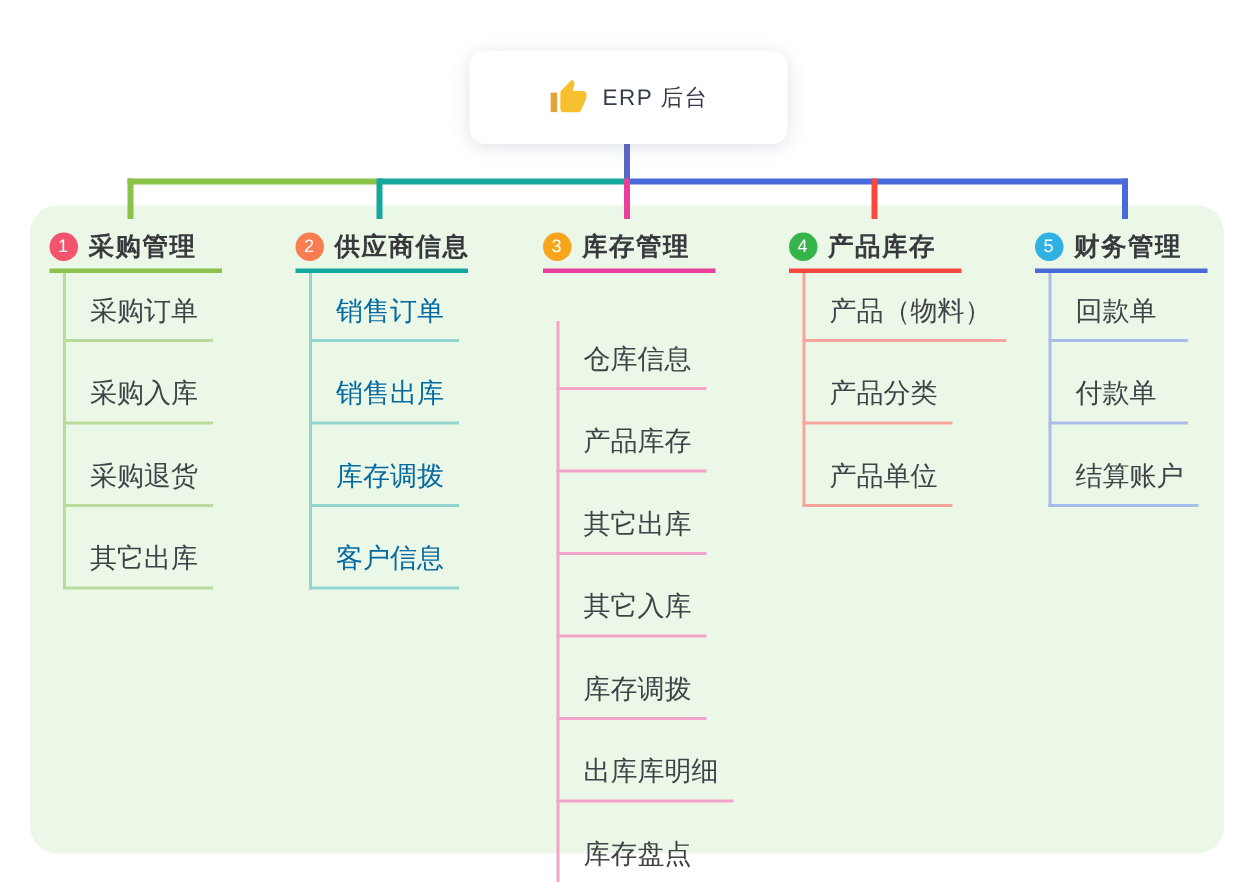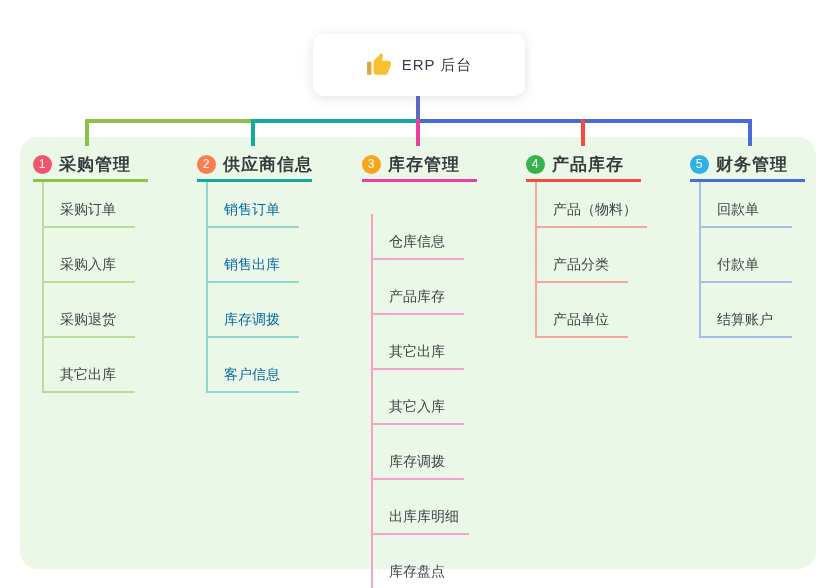--- a/index.html
+++ b/index.html
@@ -45,21 +45,21 @@
     color:#ffffff; font-size:12px; font-weight:400;
   }
   .children{position:relative; margin-left:9px;}
   .children::before{
     content:""; position:absolute; left:0; top:0; bottom:0; width:2px;
     background:var(--lc);
   }
   .child{
     box-sizing:border-box; height:55px; min-width:93px; width:fit-content;
     padding:0 10px 7px 18px; border-bottom:2px solid var(--lc);
-    display:flex; align-items:flex-end; font-size:14px; white-space:nowrap;
+    display:flex; align-items:flex-end; font-size:18px; white-space:nowrap;
   }
   .children .child:first-child{height:46px;}
 </style>
 </head>
 <body>
 
 <div id="canvas">
 
   <div id="panel" style="background: rgb(235, 247, 231);"></div>
 

